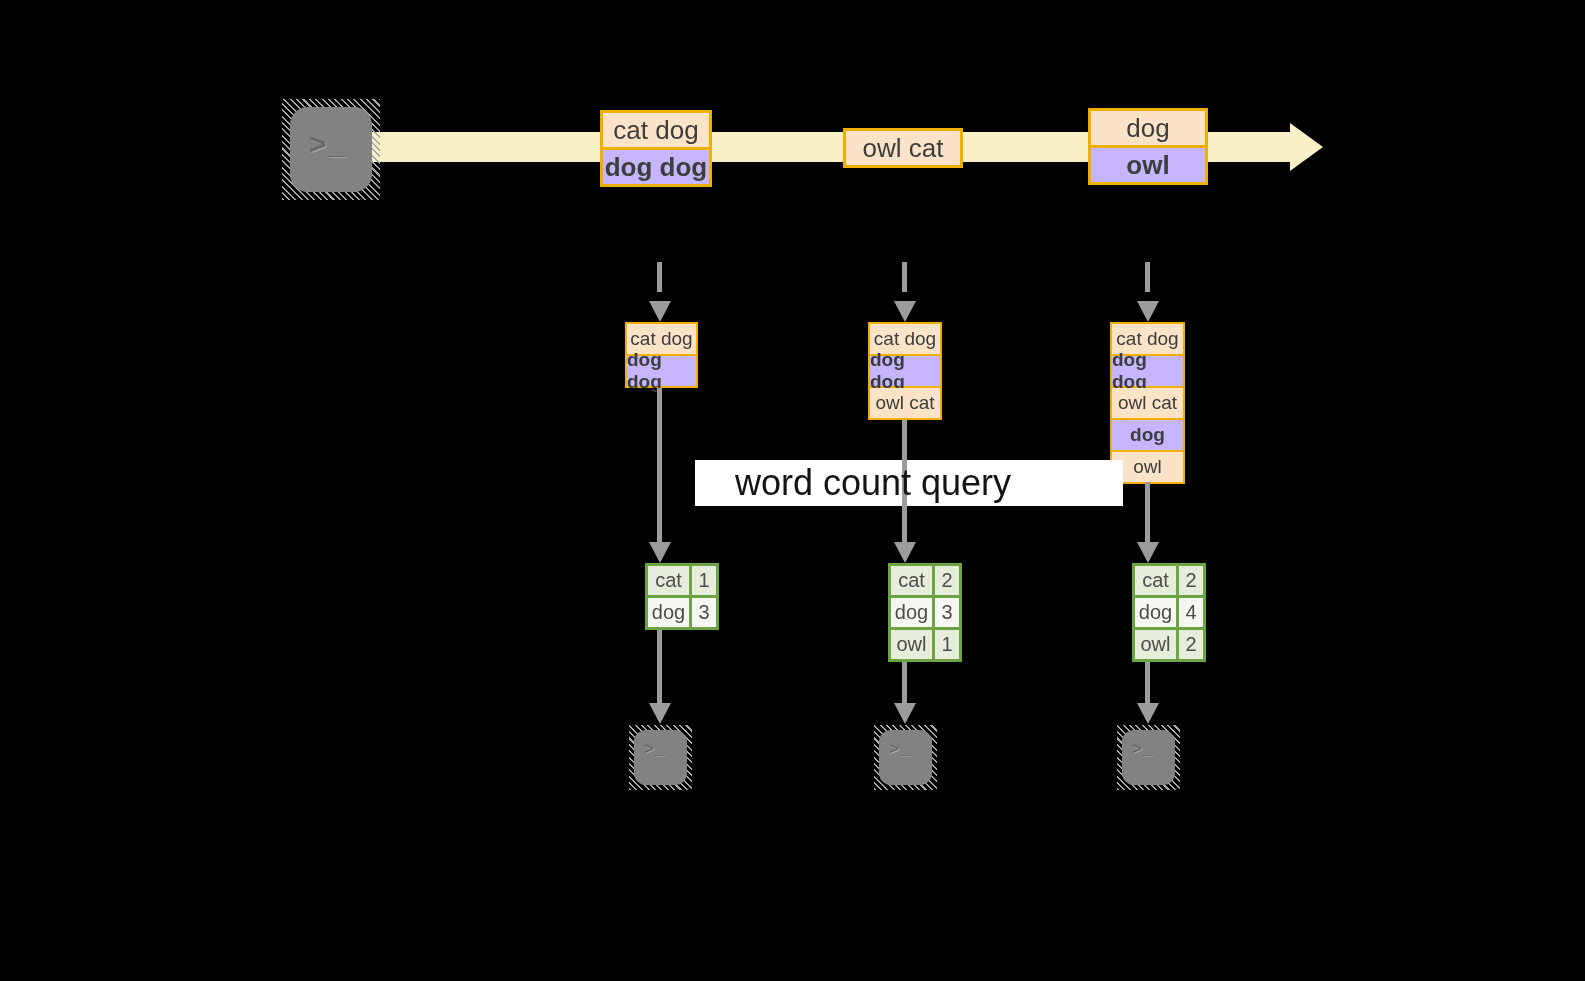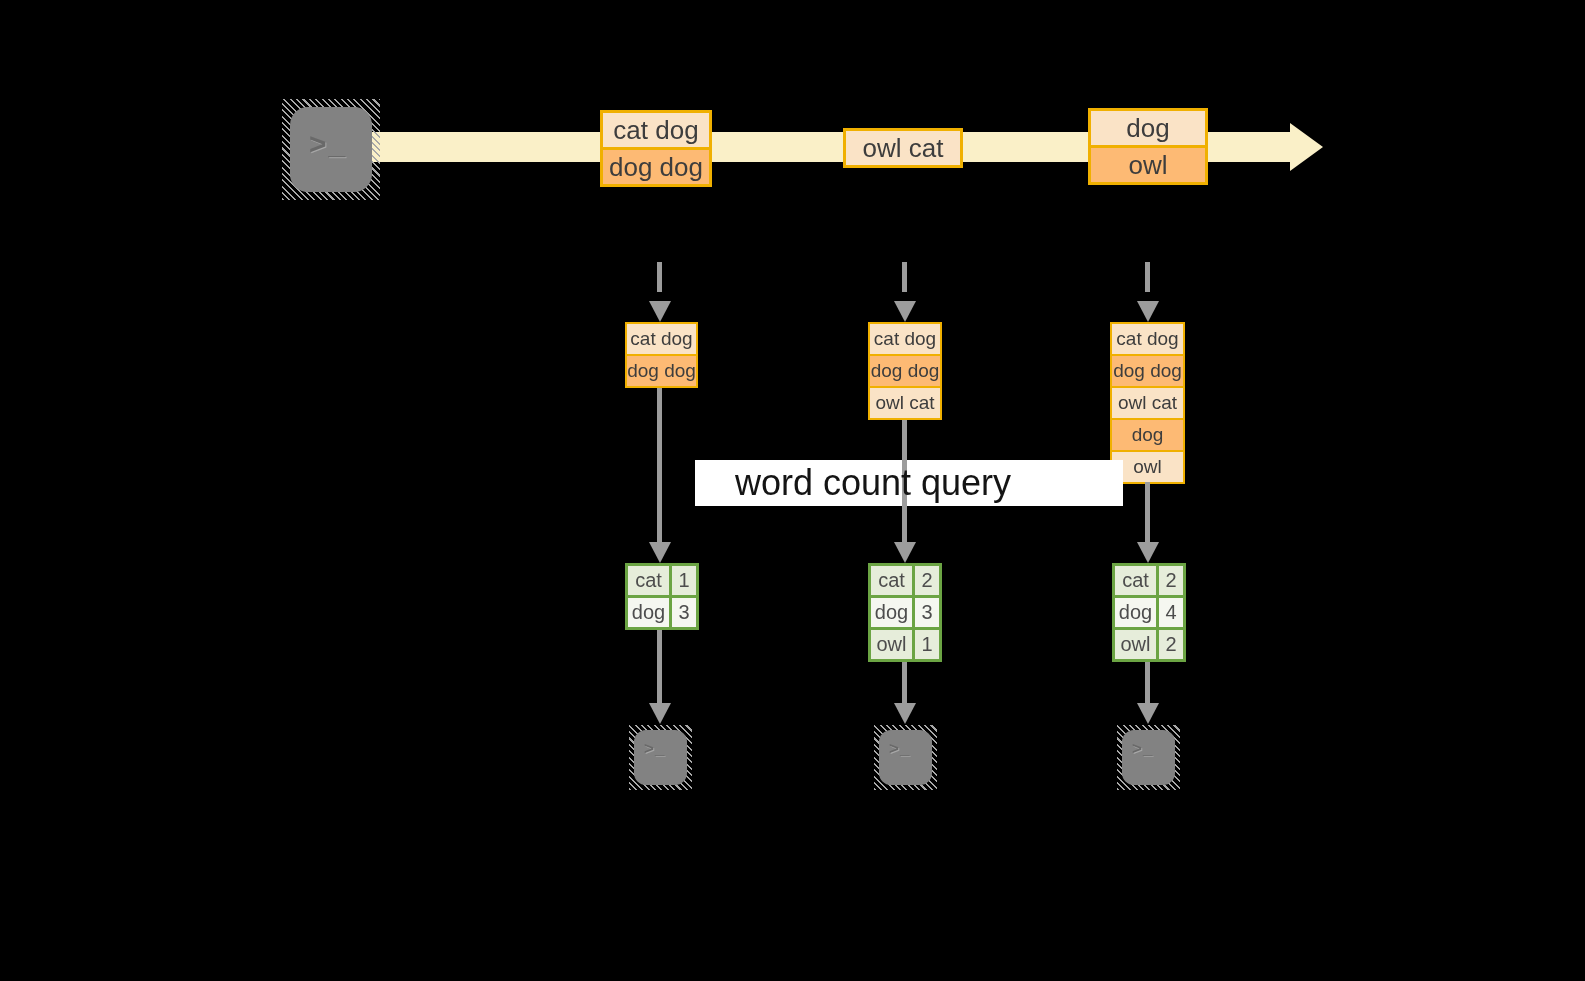--- a/index.html
+++ b/index.html
@@ -26,25 +26,25 @@
   .term-sm .glyph { left:10px; top:9px; font-size:17px; letter-spacing:1px; }
 
   
   .obox { position:absolute; background:#f0b000; display:flex; flex-direction:column;
     gap:3px; padding:3px; box-sizing:border-box; z-index:1; }
   .orow { display:flex; align-items:center; justify-content:center; color:#3d3d3d; }
   .stream-box .orow { height:34px; font-size:26px; }
   .state-box { gap:2px; padding:2px; }
   .state-box .orow { height:30px; font-size:19px; }
   .fill-a { background:#fae3c6; }
-  .fill-b { background:#fdba74; }
+  .fill-b { background:#c4b5fd;font-weight:bold; }
 
   
   .gtable { position:absolute; background:#6ba443; display:flex; flex-direction:column;
-    gap:3px; padding:3px; z-index:1; }
+    gap:3px; padding:3px; z-index:1;margin-left:20px; }
   .grow { display:flex; gap:3px; }
   .gcell { display:flex; align-items:center; justify-content:center; height:29px;
     font-size:20px; color:#4d4d4d; }
   .gname { width:41px; }
   .gval { width:24px; }
   .g1 { background:#e6edda; }
   .g2 { background:#f5f7f0; }
 
   
   .vline, .vdash { position:absolute; width:5px; background:#9c9c9c; z-index:2; }

